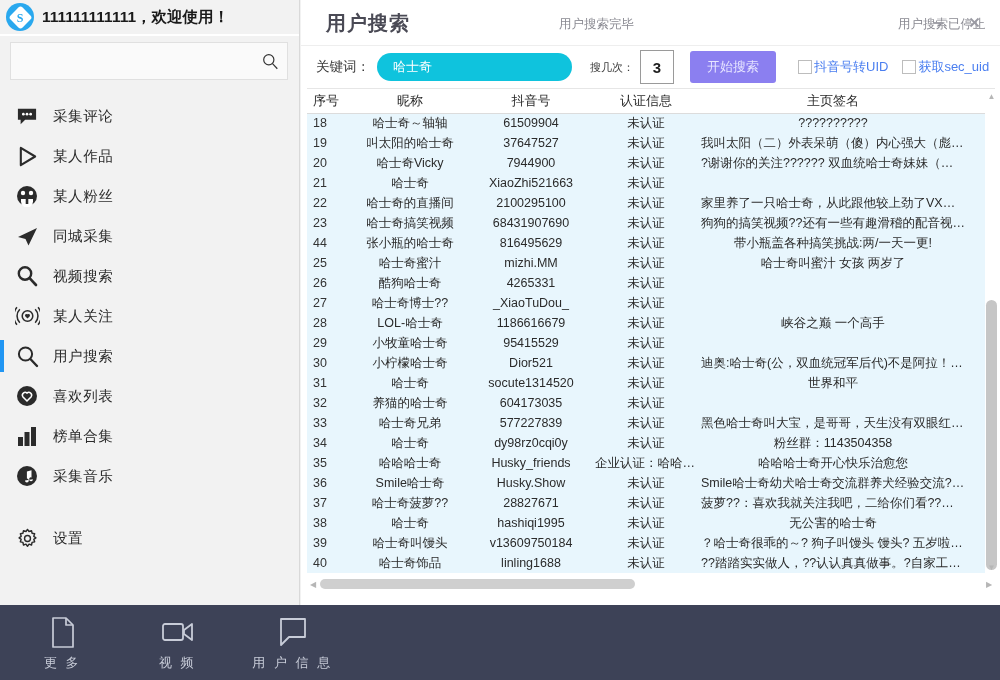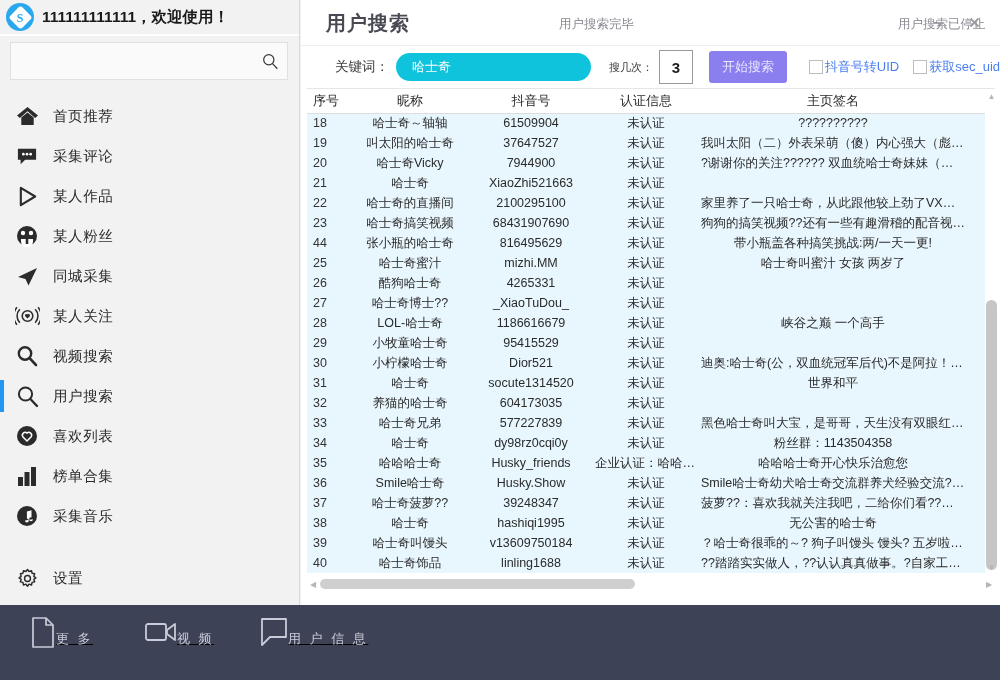--- a/index.html
+++ b/index.html
@@ -130,25 +130,24 @@
   }
   .bottom-items {
     display: flex;
     align-items: flex-start;
     padding-left: 30px;
     padding-top: 11px;
     gap: 50px;
   }
   .bottom-item {
     display: flex;
-    flex-direction: row;
-    align-items: flex-end;
+    flex-direction: column;
+    align-items: center;
     cursor: pointer;
     width: 65px;
-    text-decoration: underline;
   }
   .bottom-icon { height: 32px; display:flex; align-items:center; justify-content:center; }
   .bottom-label {
     margin-top: 6px;
     font-size: 13px;
     color: #c8ccd8;
     letter-spacing: 2.5px;
     white-space: nowrap;
   }
 
@@ -198,21 +197,21 @@
   }
   .win-min { right: 48px; }
   .win-close { right: 12px; font-size: 16px; }
 
   
   .toolbar {
     position: relative;
     height: 42px;
     display: flex;
     align-items: center;
-    padding-left: 34px;
+    padding-left: 15px;
     background: #ffffff;
   }
   .tb-label {
     font-size: 13.5px;
     color: #3a3a3a;
     margin-right: 7px;
     white-space: nowrap;
   }
   .kw-input {
     width: 195px; height: 28px;
@@ -388,29 +387,20 @@
       <span class="search-mag">
         <svg class="ico" width="17" height="17" viewBox="0 0 20 20">
           <circle cx="8" cy="8" r="6" fill="none" stroke="#333" stroke-width="1.4"></circle>
           <line x1="12.4" y1="12.4" x2="18" y2="18.5" stroke="#333" stroke-width="1.4"></line>
         </svg>
       </span>
     </div>
 
     <div class="nav">
 
-      <div class="nav-item">
-        <span class="nav-icon">
-          <svg class="ico" width="23" height="21" viewBox="0 0 24 22">
-            <path d="M12 1 L23 10 L20 12.5 L12 5.5 L4 12.5 L1 10 Z" fill="#2b2b2b"></path>
-            <path d="M5.5 12 L12 6.8 L18.5 12 L18.5 20 L5.5 20 Z" fill="#2b2b2b"></path>
-          </svg>
-        </span>
-        <span class="nav-label">首页推荐</span>
-      </div>
 
       <div class="nav-item">
         <span class="nav-icon">
           <svg class="ico" width="22" height="20" viewBox="0 0 24 22">
             <path d="M2 3 h20 v12 h-12 l-5 5 v-5 h-3 z" fill="#2b2b2b"></path>
             <circle cx="8" cy="9" r="1.5" fill="#fff"></circle>
               <circle cx="12" cy="9" r="1.5" fill="#fff"></circle>
               <circle cx="16" cy="9" r="1.5" fill="#fff"></circle>
           </svg>
         </span>
@@ -439,44 +429,44 @@
         <span class="nav-label">某人粉丝</span>
       </div>
 
       <div class="nav-item">
         <span class="nav-icon">
           <svg class="ico" width="22" height="21" viewBox="0 0 22 21">
             <path d="M21 2 L2 11 L9.5 13 L12.5 19.5 Z" fill="#2b2b2b"></path>
           </svg>
         </span>
         <span class="nav-label">同城采集</span>
+      </div>
+
+      <div class="nav-item">
+        <span class="nav-icon">
+          <svg class="ico" width="22" height="22" viewBox="0 0 22 22">
+            <circle cx="9" cy="8.5" r="6.2" fill="none" stroke="#2b2b2b" stroke-width="2.4"></circle>
+            <line x1="13.6" y1="13.2" x2="20" y2="20" stroke="#2b2b2b" stroke-width="2.6" stroke-linecap="round"></line>
+          </svg>
+        </span>
+        <span class="nav-label">视频搜索</span>
       </div>
 
       <div class="nav-item">
         <span class="nav-icon">
           <svg class="ico" width="25" height="20" viewBox="0 0 26 20">
             <path d="M5 3 a10 10 0 0 0 0 14" fill="none" stroke="#2b2b2b" stroke-width="1.6"></path>
             <path d="M2 1 a14 14 0 0 0 0 18" fill="none" stroke="#2b2b2b" stroke-width="1.6"></path>
             <path d="M21 3 a10 10 0 0 1 0 14" fill="none" stroke="#2b2b2b" stroke-width="1.6"></path>
             <path d="M24 1 a14 14 0 0 1 0 18" fill="none" stroke="#2b2b2b" stroke-width="1.6"></path>
             <circle cx="13" cy="10" r="5.5" fill="none" stroke="#2b2b2b" stroke-width="1.6"></circle>
             <path d="M13 12.6 l-2.4-2.4 a1.6 1.6 0 0 1 2.4-2 a1.6 1.6 0 0 1 2.4 2 z" fill="#2b2b2b"></path>
           </svg>
         </span>
         <span class="nav-label">某人关注</span>
-      </div>
-
-      <div class="nav-item">
-        <span class="nav-icon">
-          <svg class="ico" width="22" height="22" viewBox="0 0 22 22">
-            <circle cx="9" cy="8.5" r="6.2" fill="none" stroke="#2b2b2b" stroke-width="2.4"></circle>
-            <line x1="13.6" y1="13.2" x2="20" y2="20" stroke="#2b2b2b" stroke-width="2.6" stroke-linecap="round"></line>
-          </svg>
-        </span>
-        <span class="nav-label">视频搜索</span>
       </div>
 
       <div class="nav-item active">
         <span class="nav-icon">
           <svg class="ico" width="23" height="23" viewBox="0 0 23 23">
             <circle cx="9.5" cy="9" r="6.6" fill="none" stroke="#2b2b2b" stroke-width="2"></circle>
             <line x1="14.4" y1="14" x2="21" y2="21" stroke="#2b2b2b" stroke-width="2.4" stroke-linecap="round"></line>
           </svg>
         </span>
         <span class="nav-label">用户搜索</span>
@@ -724,21 +714,21 @@
               <td class="c-idx">36</td>
               <td class="c-nick">Smile哈士奇</td>
               <td class="c-dyid">Husky.Show</td>
               <td class="c-auth">未认证</td>
               <td class="c-sig">Smile哈士奇幼犬哈士奇交流群养犬经验交流??：1342525...</td>
               <td class="c-extra">4</td>
             </tr>
             <tr style="background: rgb(232, 246, 253);">
               <td class="c-idx">37</td>
               <td class="c-nick">哈士奇菠萝??</td>
-              <td class="c-dyid">39248347</td>
+              <td class="c-dyid">28827671</td>
               <td class="c-auth">未认证</td>
               <td class="c-sig">菠萝??：喜欢我就关注我吧，二给你们看??合作请加V：7...</td>
               <td class="c-extra">5</td>
             </tr>
             <tr style="background: rgb(232, 246, 253);">
               <td class="c-idx">38</td>
               <td class="c-nick">哈士奇</td>
               <td class="c-dyid">hashiqi1995</td>
               <td class="c-auth">未认证</td>
               <td class="c-sig">无公害的哈士奇</td>

